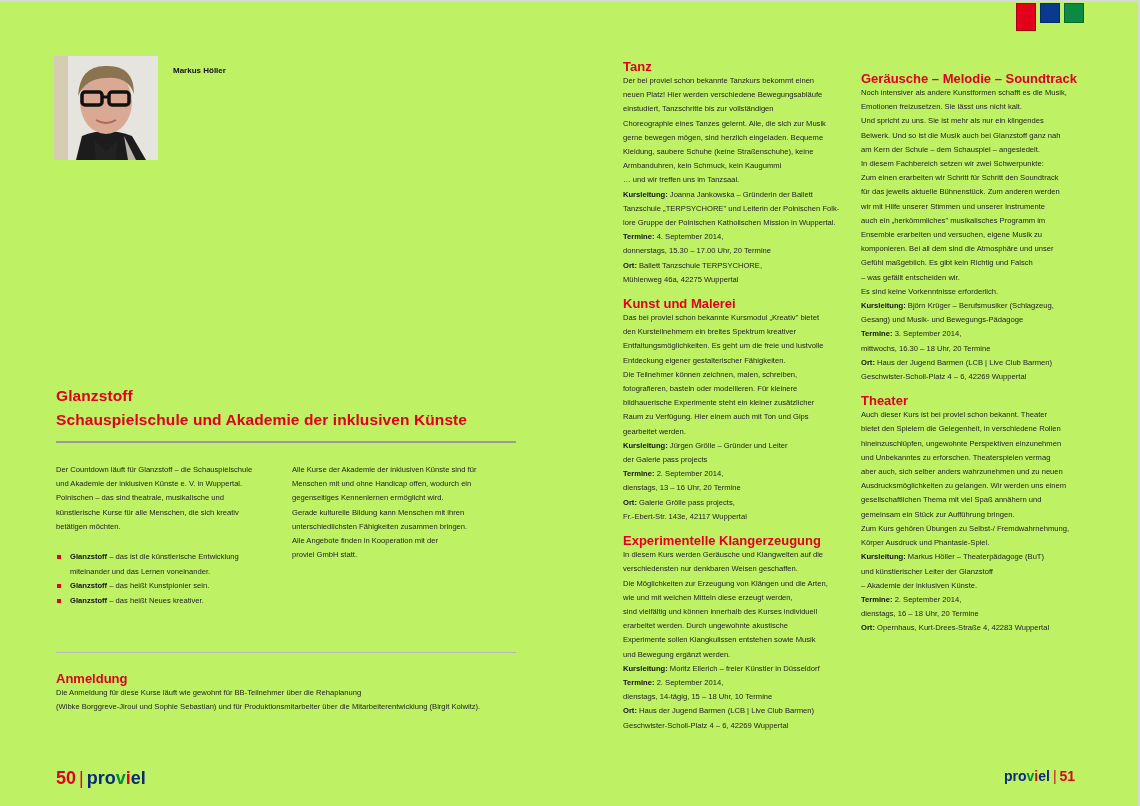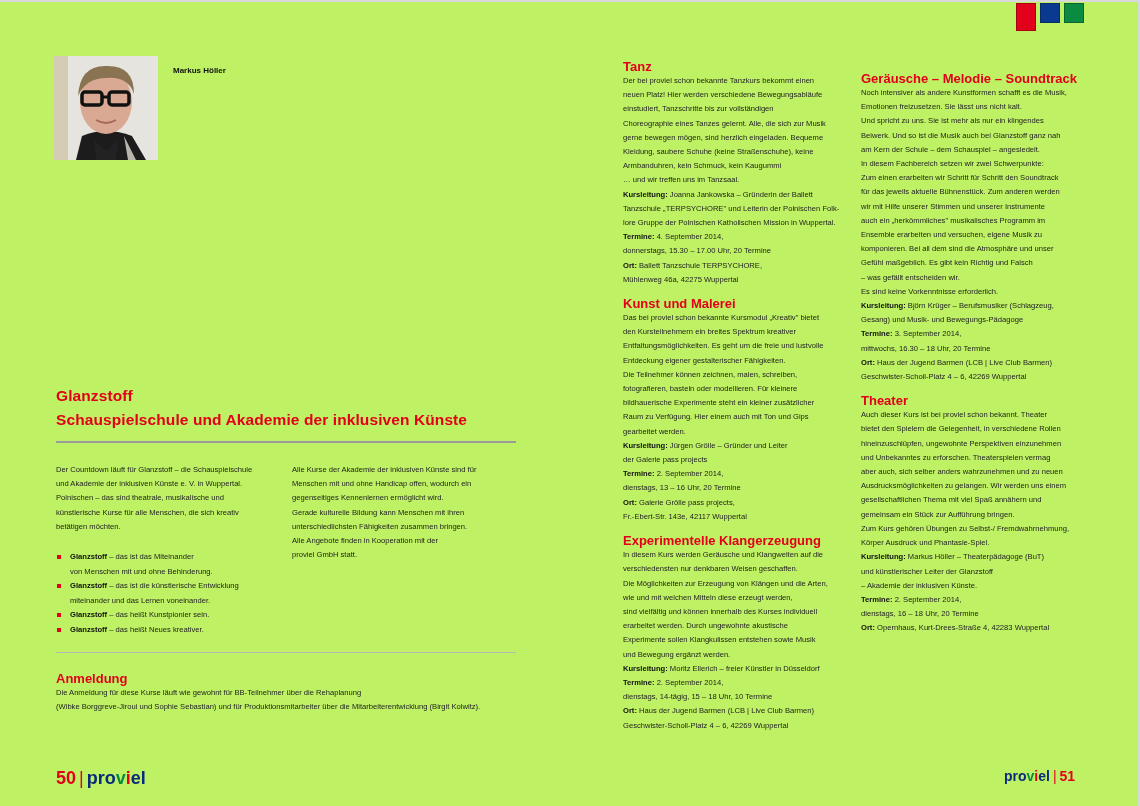--- a/index.html
+++ b/index.html
@@ -98,24 +98,20 @@
       <div>Alle Kurse der Akademie der inklusiven Künste sind für</div>
       <div>Menschen mit und ohne Handicap offen, wodurch ein</div>
       <div>gegenseitiges Kennenlernen ermöglicht wird.</div>
       <div>Gerade kulturelle Bildung kann Menschen mit ihren</div>
       <div>unterschiedlichsten Fähigkeiten zusammen bringen.</div>
       <div>Alle Angebote finden in Kooperation mit der</div>
       <div>proviel GmbH statt.</div>
     </div>
 
     <ul class="bullets">
-      <li>
-        <b>Glanzstoff</b><span> – das ist das Miteinander</span><br>
-        <span>von Menschen mit und ohne Behinderung.</span>
-      </li>
       <li>
         <b>Glanzstoff</b><span> – das ist die künstlerische Entwicklung</span><br>
         <span>miteinander und das Lernen voneinander.</span>
       </li>
       <li>
         <b>Glanzstoff</b><span> – das heißt Kunstpionier sein.</span>
       </li>
       <li>
         <b>Glanzstoff</b><span> – das heißt Neues kreativer.</span>
       </li>

